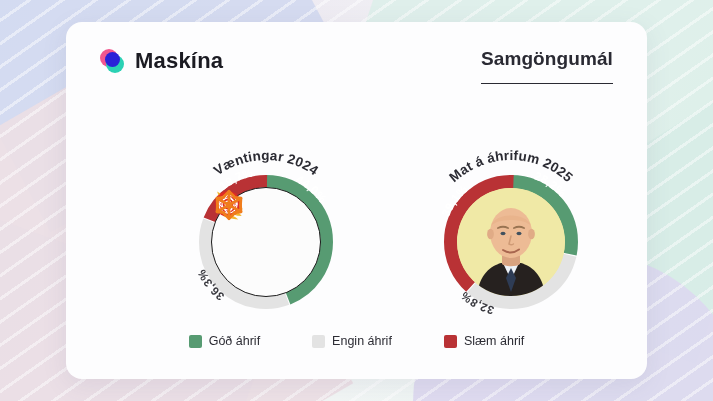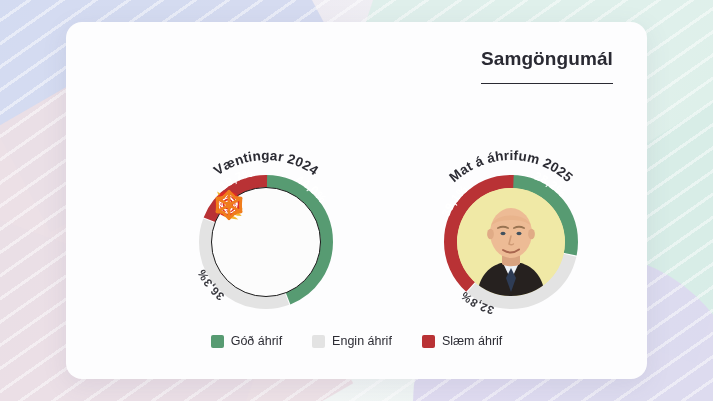--- a/index.html
+++ b/index.html
@@ -86,21 +86,21 @@
   .party-a{position:absolute;left:14px;top:24px;width:34px;height:34px;}
   .party-b{position:absolute;left:58px;top:22px;width:32px;height:32px;}
   .party-c{position:absolute;left:37px;top:58px;width:34px;height:34px;}
 
   .center-right{overflow:hidden;background:#f0e8a4;}
   .portrait{position:absolute;inset:0;}
 
   
   #legend{
     position:absolute;left:0;right:0;top:312px;
-    display:flex;justify-content:center;align-items:center;gap:30px;
+    display:flex;justify-content:center;align-items:center;gap:52px;
   }
   .legend-item{display:flex;align-items:center;gap:7px;}
   .legend-swatch{width:13px;height:13px;border-radius:2px;}
   .legend-label{font-size:12.5px;color:#2c2c34;font-weight:500;}
 </style>
 </head>
 <body>
 
 <div id="stage">
 
@@ -109,20 +109,28 @@
     <div class="bg-mint"></div>
     <div class="bg-mint2"></div>
     <div class="bg-pink"></div>
     <div class="bg-lav2"></div>
     <div class="bg-lav"></div>
     <div class="bg-stripes"></div>
   </div>
 
   <div id="card">
 
+    <div class="logo-wrap">
+      <span class="logo-mark">
+        <span class="b1"></span>
+          <span class="b2"></span>
+          <span class="b3"></span>
+      </span>
+      <span class="logo-text">Maskína</span>
+    </div>
 
     <div class="title">Samgöngumál</div>
 
     <div class="chart" id="chart-left">
       <svg width="200" height="200" viewBox="0 0 200 200">
         <defs>
           <path id="titlePathL" d="M 18,100 A 82,82 0 0 1 182,100" fill="none"></path>
           <path id="lblL0" d="M 100,33 A 67,67 0 0 1 167,100" fill="none"></path>
           <path id="lblL1" d="M 100,167 A 67,67 0 0 1 33,100" fill="none"></path>
           <path id="lblL2" d="M 33,100 A 67,67 0 0 1 100,33" fill="none"></path>

